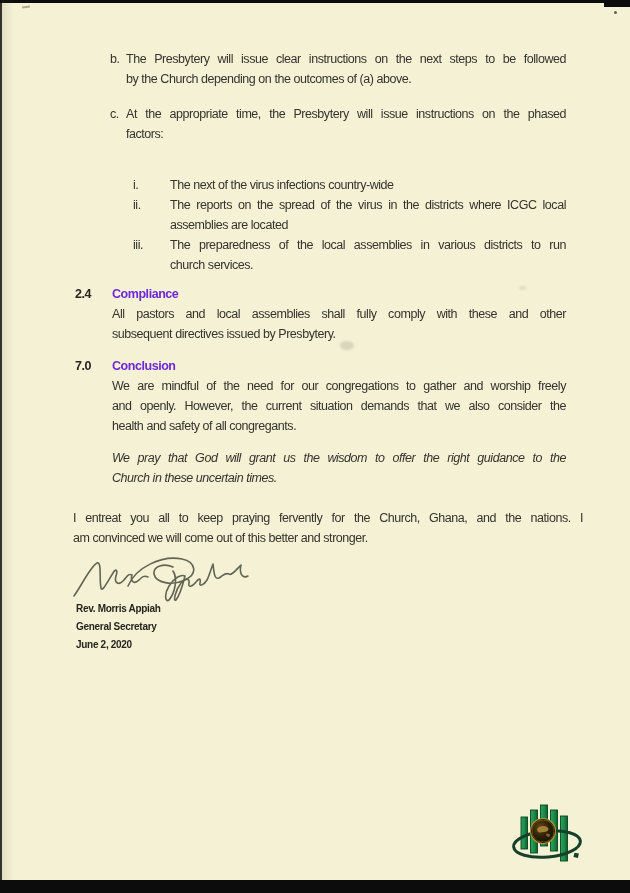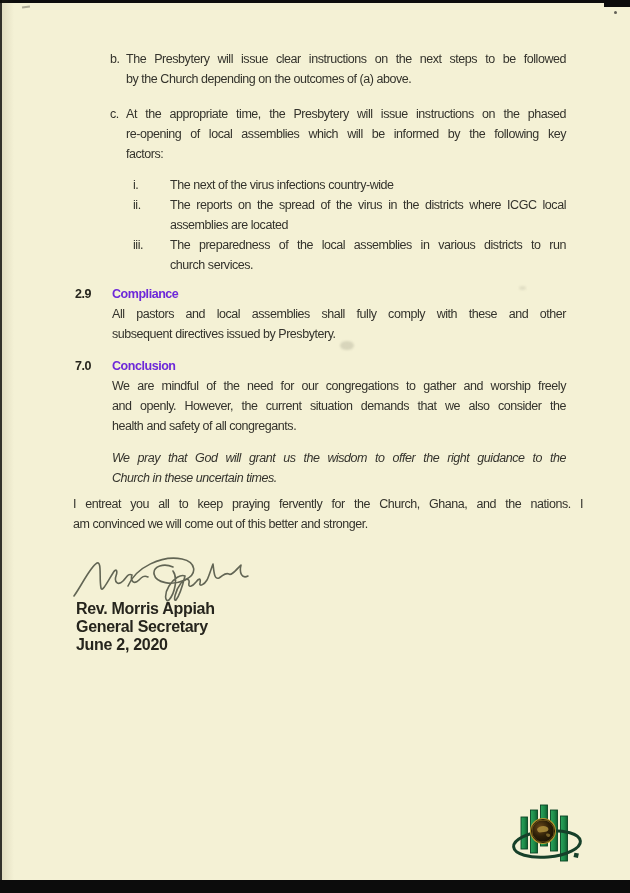--- a/index.html
+++ b/index.html
@@ -36,21 +36,21 @@
   .roman .rtext{width:396px;}
 
   .section{left:75px;width:491px;}
   .sec-num{width:37px;flex:0 0 37px;font-weight:bold;color:#26251d;}
   .sec-head{font-weight:bold;color:#6d28d9;}
   .sec-body{margin-left:37px;width:454px;}
   .sec-body .para2{margin-top:12px;font-style:italic;}
 
   .closing{left:73px;width:510px;}
 
-  .signoff{left:76px;top:600px;font-size:16px;line-height:18px;font-weight:bold;color:#26251d;letter-spacing:-0.3px;}
+  .signoff{left:76px;top:600px;font-size:10px;line-height:18px;font-weight:bold;color:#26251d;letter-spacing:-0.3px;}
   .signoff div{height:18px;}
 
   .sig-svg{position:absolute;left:70px;top:553px;}
   .logo-svg{position:absolute;left:507px;top:800px;}
 </style>
 </head>
 <body>
 
 <div class="page">
 
@@ -69,21 +69,20 @@
     <div class="atext">
       <div class="line jl">The Presbytery will issue clear instructions on the next steps to be followed</div>
       <div class="line ll">by the Church depending on the outcomes of (a) above.</div>
     </div>
   </div>
 
   <div class="tblock alpha row" style="top:104px">
     <div class="marker">c.</div>
     <div class="atext">
       <div class="line jl">At the appropriate time, the Presbytery will issue instructions on the phased</div>
-      <div class="line jl">re-opening of local assemblies which will be informed by the following key</div>
       <div class="line ll">factors:</div>
     </div>
   </div>
 
   <div class="tblock roman" style="top:175px">
     <div class="row">
       <div class="marker">i.</div>
       <div class="rtext">
         <div class="line ll">The next of the virus infections country-wide</div>
       </div>
@@ -99,21 +98,21 @@
       <div class="marker">iii.</div>
       <div class="rtext">
         <div class="line jl">The preparedness of the local assemblies in various districts to run</div>
         <div class="line ll">church services.</div>
       </div>
     </div>
   </div>
 
   <div class="tblock section" style="top:284px">
     <div class="row">
-      <div class="sec-num">2.9</div>
+      <div class="sec-num">2.4</div>
       <div class="sec-head">Compliance</div>
     </div>
     <div class="sec-body">
       <div class="line jl">All pastors and local assemblies shall fully comply with these and other</div>
       <div class="line ll">subsequent directives issued by Presbytery.</div>
     </div>
   </div>
 
   <div class="tblock section" style="top:356px">
     <div class="row">
@@ -124,21 +123,21 @@
       <div class="line jl">We are mindful of the need for our congregations to gather and worship freely</div>
       <div class="line jl">and openly.  However, the current situation demands that we also consider the</div>
       <div class="line ll">health and safety of all congregants.</div>
       <div class="para2">
         <div class="line jl">We pray that God will grant us the wisdom to offer the right guidance to the</div>
         <div class="line ll">Church in these uncertain times.</div>
       </div>
     </div>
   </div>
 
-  <div class="tblock closing" style="top:494px">
+  <div class="tblock closing" style="top:508px">
     <div class="line jl">I entreat you all to keep praying fervently for the Church, Ghana, and the nations.  I</div>
     <div class="line ll">am convinced we will come out of this better and stronger.</div>
   </div>
 
   <svg class="sig-svg" width="185" height="55" viewBox="0 0 185 55">
     <g fill="none" stroke="#565a4a" stroke-width="1.6" stroke-linecap="round" stroke-linejoin="round" opacity="0.92">
       <path d="M4,43 C12,32 20,14 27,10 C32,8 29,26 31,35 C32,40 38,28 43,20 C46,15 48,17 46,23 C44,29 48,33 53,28 C57,24 58,20 62,22 C60,28 64,32 69,27 C72,24 74,22 78,24"></path>
       <path d="M58,33 C66,14 92,2 112,6 C126,9 128,21 115,27 C102,33 86,30 84,21 C83,13 94,10 103,14"></path>
       <path d="M103,18 C108,25 105,40 99,47 C95,50 94,41 99,33 C104,25 111,21 115,23 C113,31 110,42 106,47 C103,49 105,38 111,30 C115,25 120,25 119,30 C118,35 122,34 126,29 C129,25 131,25 130,30 C129,34 134,32 137,27 C139,23 141,16 143,11 C144,18 144,27 149,25 C153,23 155,19 159,21 C161,23 166,17 171,12 C169,20 172,26 178,23"></path>
     </g>

